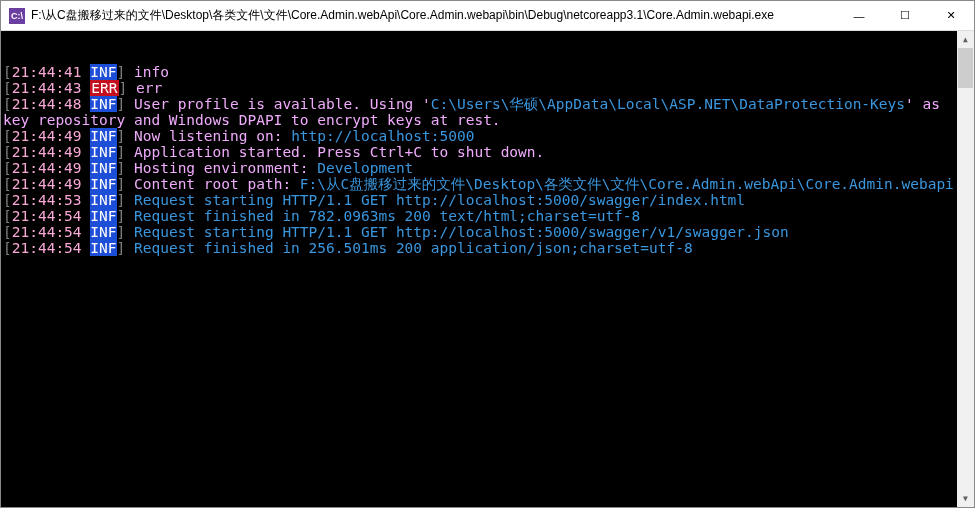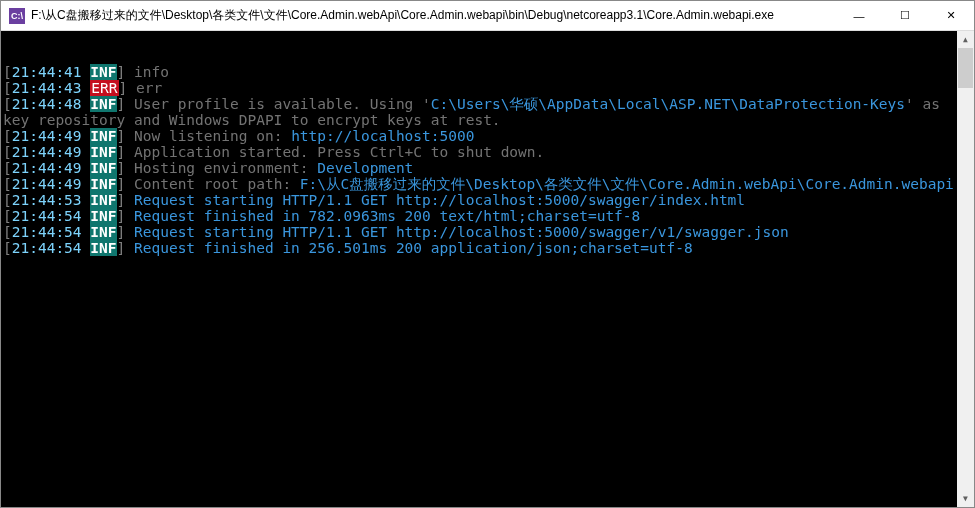--- a/index.html
+++ b/index.html
@@ -101,25 +101,25 @@
       align-items: center;
       justify-content: center;
       font-size: 8px;
       color: #606060;
     }
     .scrollbar-arrow.up { top: 0; }
     .scrollbar-arrow.down { bottom: 0; }
     .log-line {
       display: block;
     }
-    .ts { color: #7dd3fc; margin-top: 16px; }
+    .ts { color: #f9a8d4; margin-top: 16px; }
     .bracket { color: #808080; }
-    .level-inf { color: #fff; background: #0f766e; font-weight: bold; }
+    .level-inf { color: #fff; background: #1d4ed8; }
     .level-err { color: #fff; background: #c50f1f; padding: 0 1px; }
-    .msg-white { color: #737373; }
+    .msg-white { color: #f0abfc; }
     .msg-cyan { color: #3a96dd; margin-top: 10px; }
     .console-content {
       padding-right: 17px;
     }
   </style>
 </head>
 <body>
 
 <div class="window">
   <div class="titlebar">

